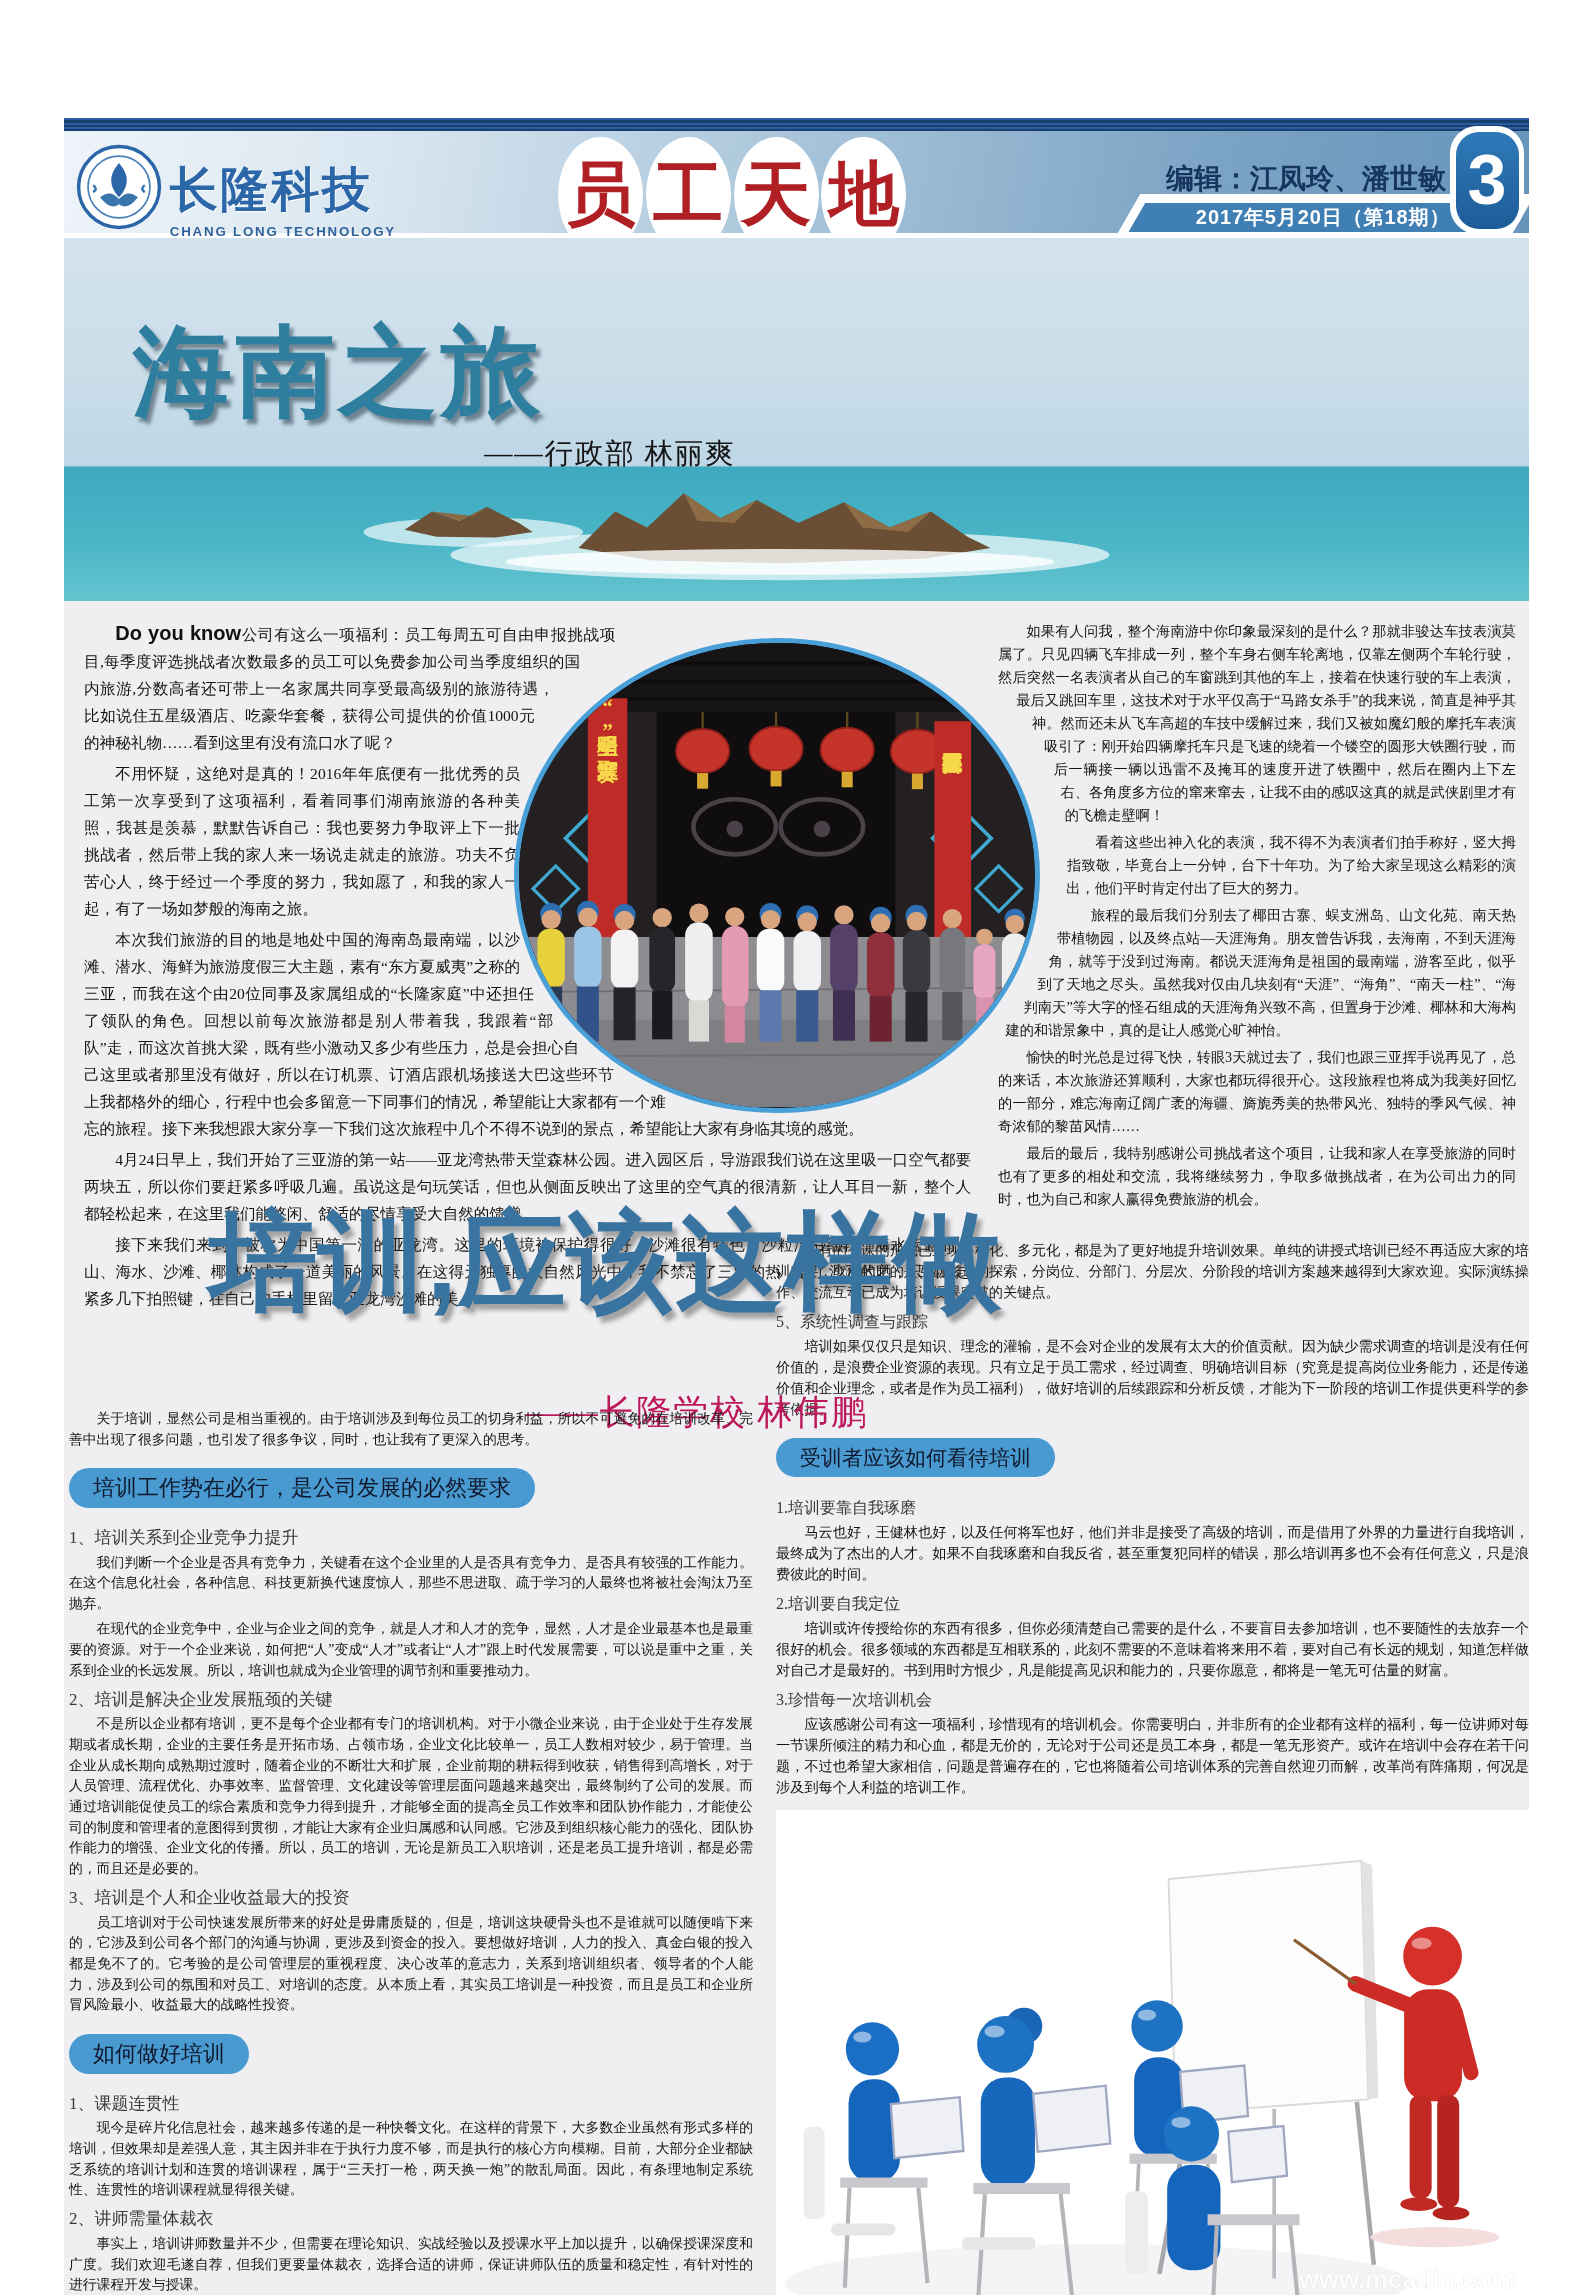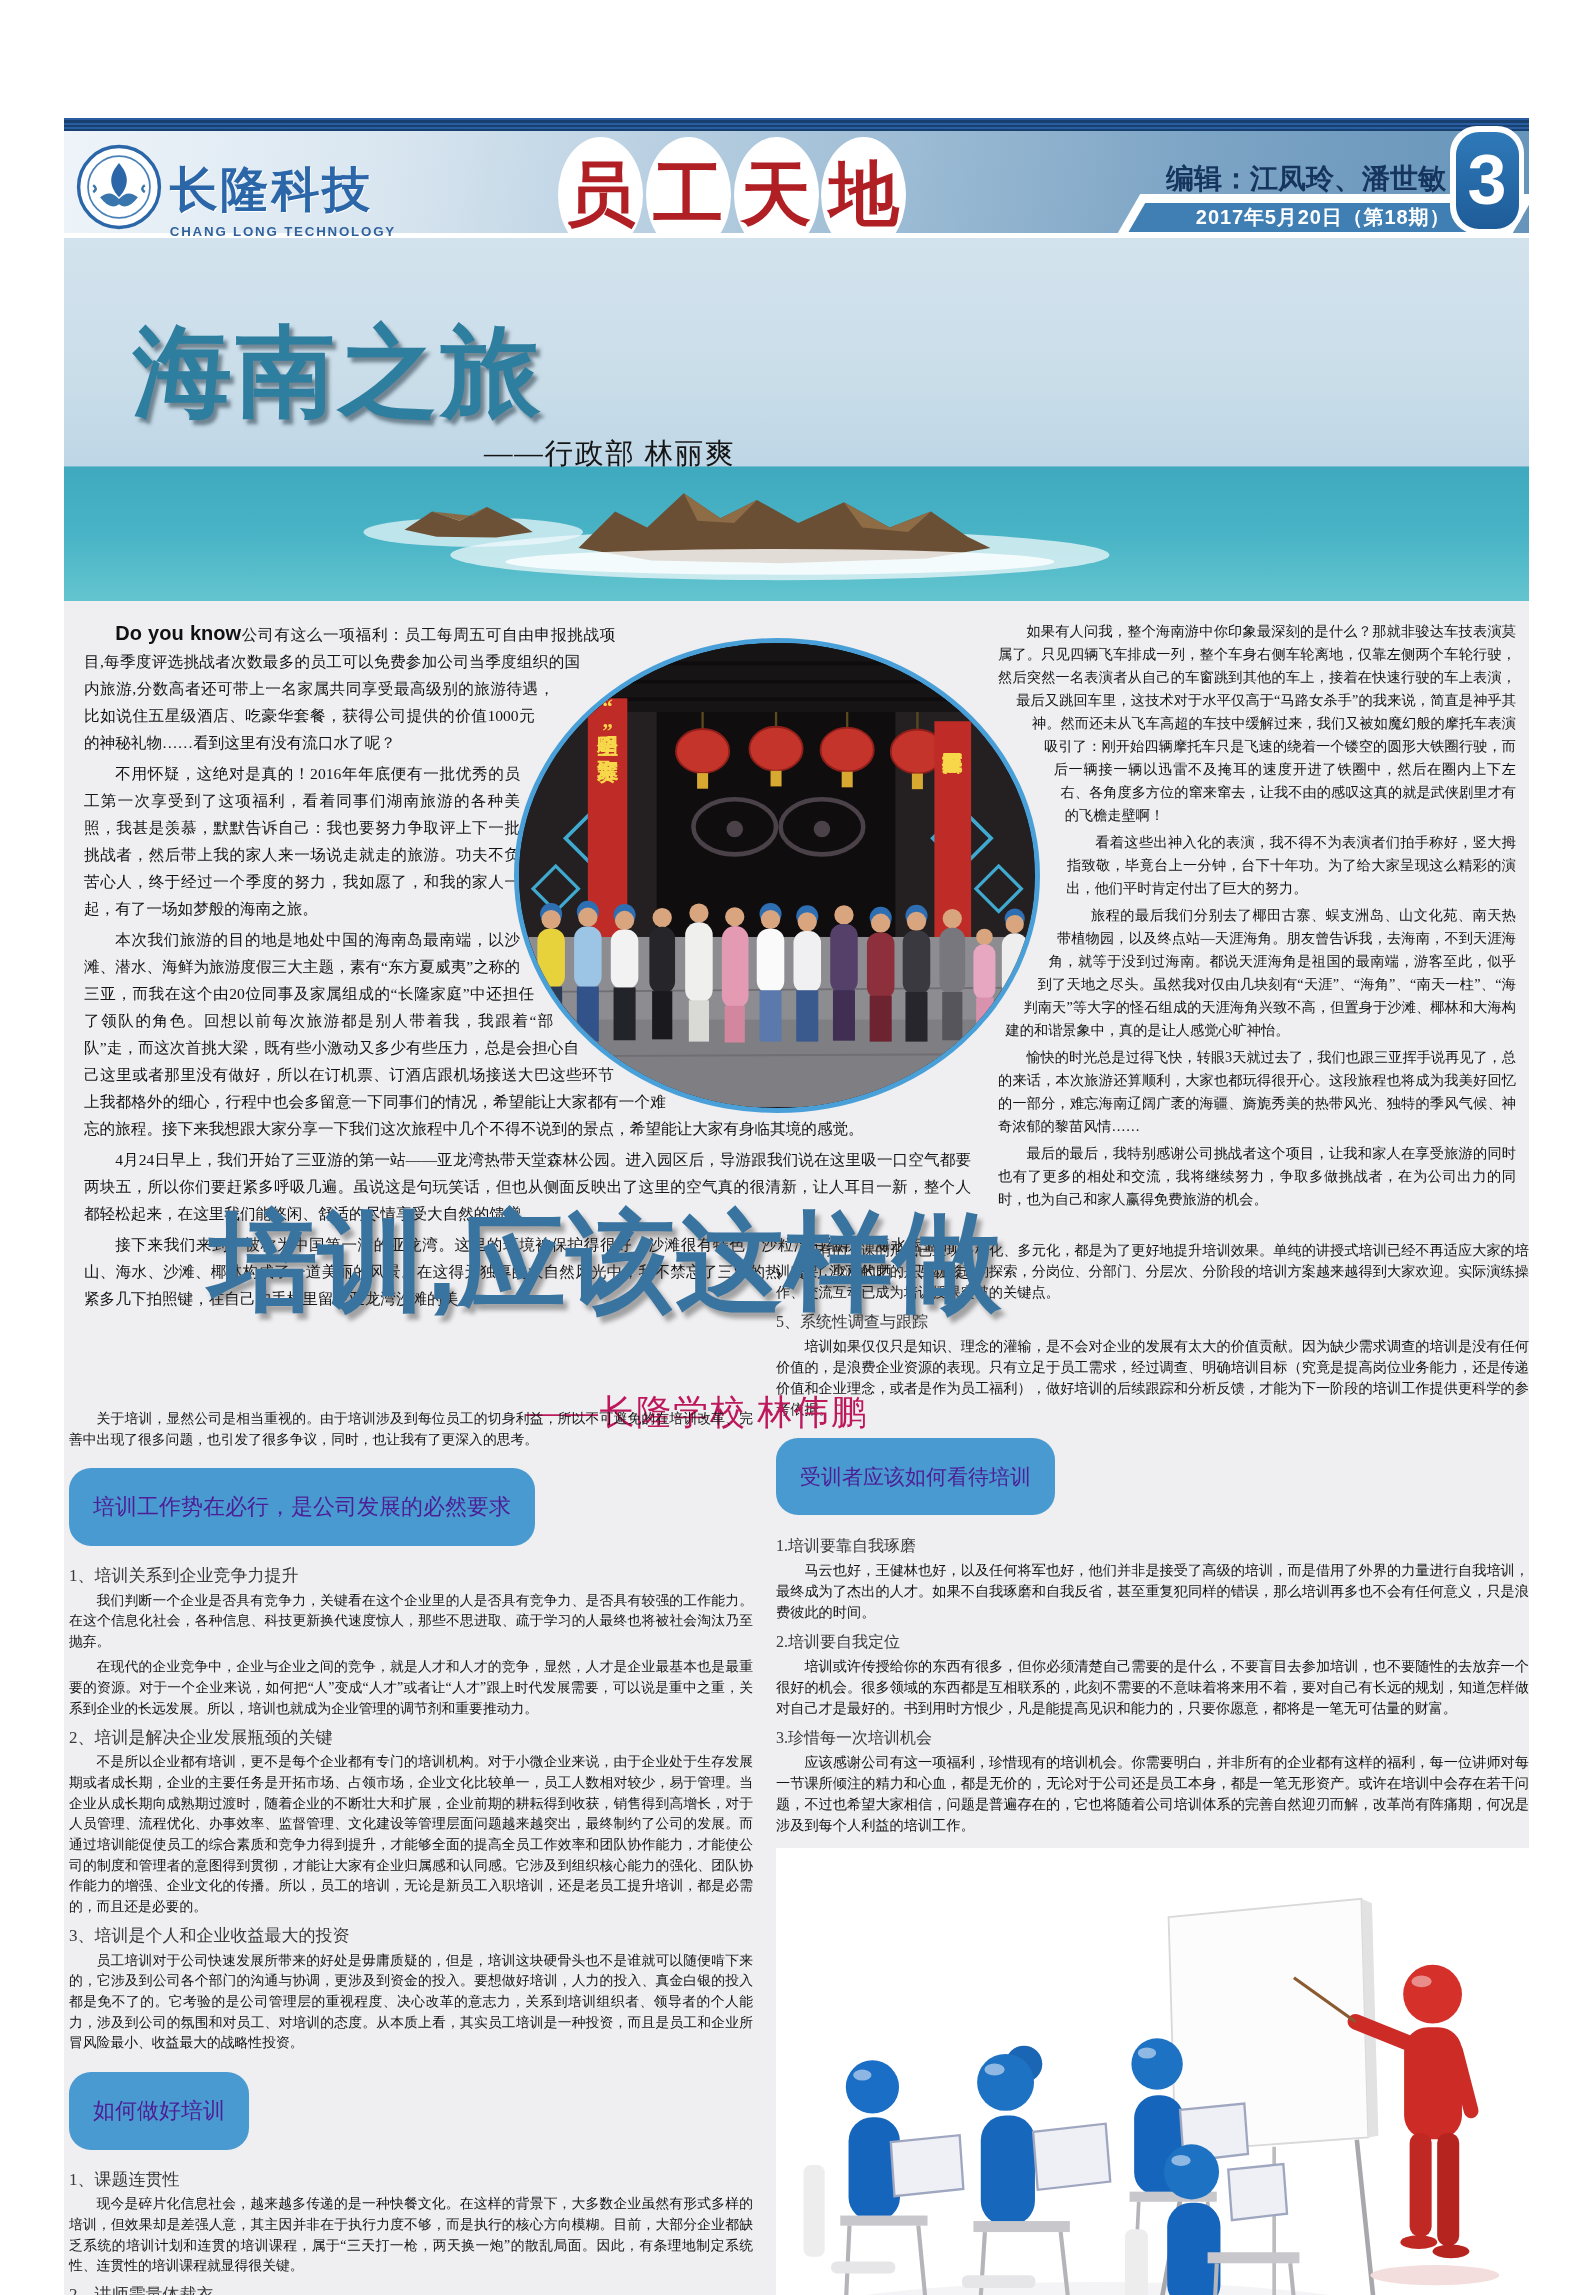--- a/index.html
+++ b/index.html
@@ -58,22 +58,22 @@
   .oval-photo{position:absolute;left:514px;top:638px;width:526px;height:475px;box-sizing:border-box;
     border:5.5px solid #49a0d8;border-radius:50%;overflow:hidden;background:#1c1a1b;}
   
   .tr-title{position:absolute;left:209px;top:1190px;font-family:"Liberation Sans",sans-serif;
     font-size:108px;font-weight:900;color:#38749f;letter-spacing:0.9px;
     text-shadow:4.6px 5.5px 4.1px rgba(40,40,40,.38);}
   .tr-byline{position:absolute;left:526px;top:1355px;font-size:35px;color:#be185d;letter-spacing:1.8px;margin-top:34px;}
   .tr-left{position:absolute;left:69px;top:1409px;width:684px;font-size:13.8px;line-height:20.7px;
     text-align:justify;}
   .tr-left p.body,.tr-right p.body{margin:0 0 4.6px;text-indent:2em;}
-  .pill{display:inline-block;background:#4a9ad2;color:#4c1d95;font-family:"Liberation Sans",sans-serif;
-    font-size:22px;line-height:1;padding:28px 24px;border-radius:22px;margin:13px 0 12px;font-weight:500;}
+  .pill{display:inline-block;background:#4a9ad2;color:#0f172a;font-family:"Liberation Sans",sans-serif;
+    font-size:22px;line-height:1;padding:9px 24px;border-radius:22px;margin:13px 0 12px;font-weight:500;}
   .sub{font-size:17px;color:#3a3a3a;margin:8.3px 0 3.7px;font-weight:500;}
   .tr-right{margin-top:29px;width:753px;font-size:14.2px;line-height:21px;text-align:justify;}
   .tr-right .sub{font-size:16px;}
   .tr-right .pill{font-size:21px;}
   
   .illustration{position:relative;margin-top:12px;width:753px;height:556px;background:#ffffff;}
 </style>
 </head>
 <body>
 

